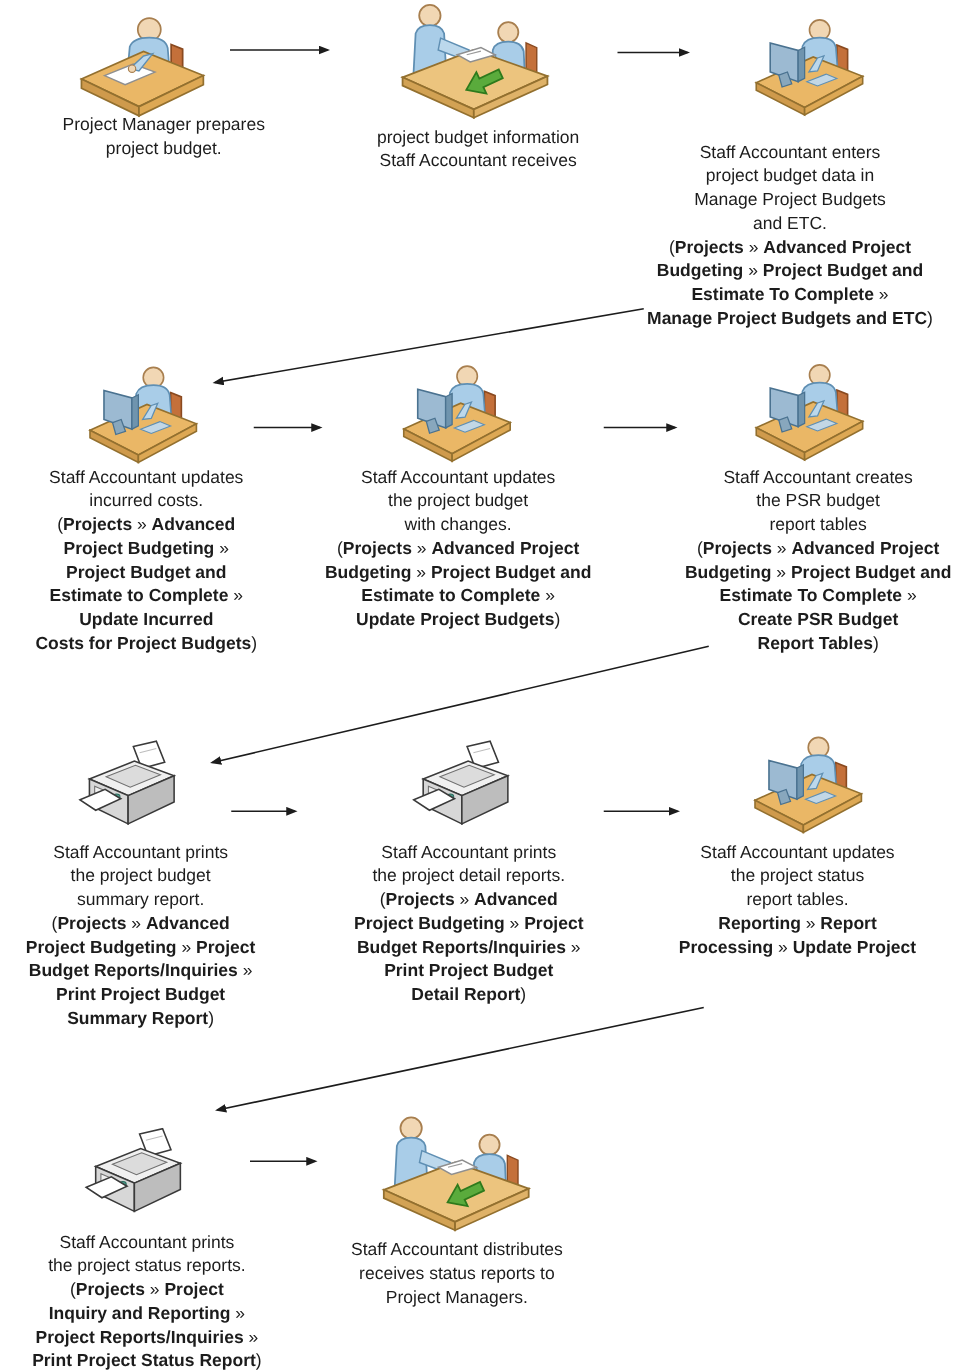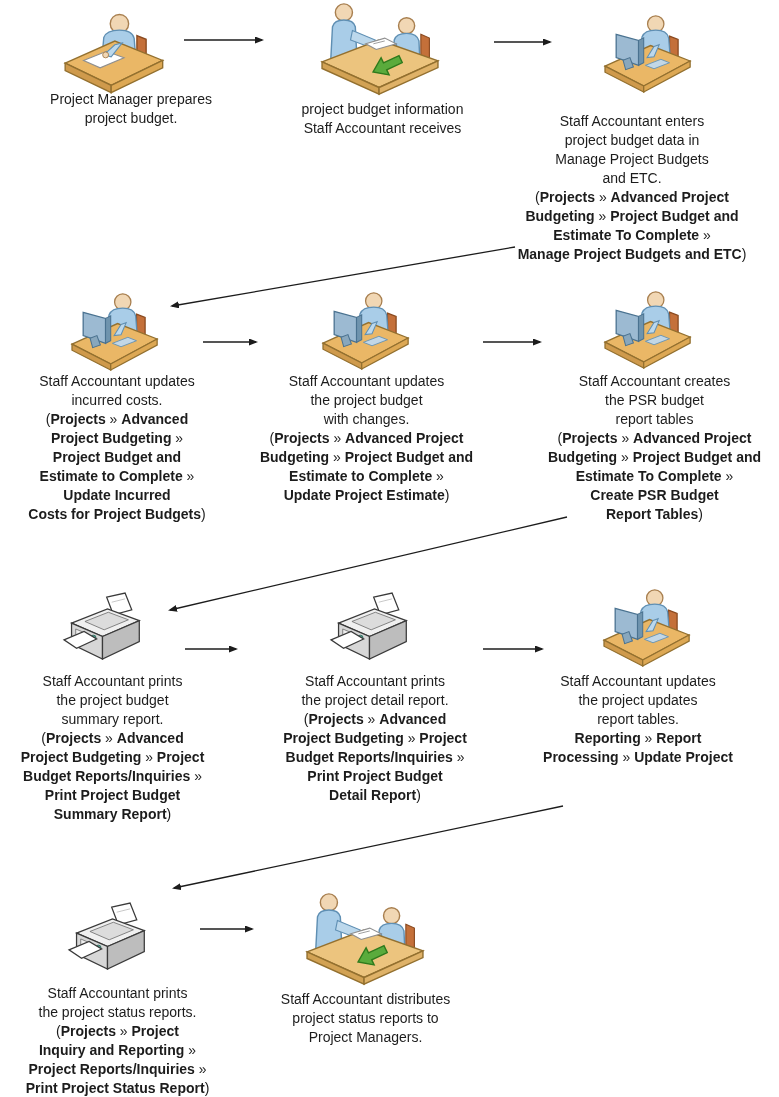--- a/index.html
+++ b/index.html
@@ -168,21 +168,21 @@
     <div class="step-text" style="left:224px;top:372px;width:285px;">
       <div>
           <div class="line"><span>Staff Accountant updates</span></div>
           <div class="line"><span>the project budget</span></div>
           <div class="line"><span>with changes.</span></div>
         </div>
       <div>
           <div class="line"><span>(</span><b>Projects</b><span> » </span><b>Advanced Project</b></div>
           <div class="line"><b>Budgeting</b><span> » </span><b>Project Budget and</b></div>
           <div class="line"><b>Estimate to Complete</b><span> »</span></div>
-          <div class="line"><b>Update Project Estimate</b><span>)</span></div>
+          <div class="line"><b>Update Project Budgets</b><span>)</span></div>
         </div>
     </div>
   </div>
 
   <div>
     <svg class="icon" style="left:598px;top:288px;width:100px;height:86px;">
         <use href="#sym-person-computer"></use>
       </svg>
     <div class="step-text" style="left:513px;top:372px;width:283px;">
       <div>
@@ -220,40 +220,40 @@
     </div>
   </div>
 
   <div>
     <svg class="icon" style="left:326px;top:592px;width:92px;height:84px;">
         <use href="#sym-printer"></use>
       </svg>
     <div class="step-text" style="left:245px;top:672px;width:260px;">
       <div>
           <div class="line"><span>Staff Accountant prints</span></div>
-          <div class="line"><span>the project detail report.</span></div>
+          <div class="line"><span>the project detail reports.</span></div>
         </div>
       <div>
           <div class="line"><span>(</span><b>Projects</b><span> » </span><b>Advanced</b></div>
           <div class="line"><b>Project Budgeting</b><span> » </span><b>Project</b></div>
           <div class="line"><b>Budget Reports/Inquiries</b><span> »</span></div>
           <div class="line"><b>Print Project Budget</b></div>
           <div class="line"><b>Detail Report</b><span>)</span></div>
         </div>
     </div>
   </div>
 
   <div>
     <svg class="icon" style="left:597px;top:586px;width:100px;height:86px;">
         <use href="#sym-person-computer"></use>
       </svg>
     <div class="step-text" style="left:497px;top:672px;width:282px;">
       <div>
           <div class="line"><span>Staff Accountant updates</span></div>
-          <div class="line"><span>the project updates</span></div>
+          <div class="line"><span>the project status</span></div>
           <div class="line"><span>report tables.</span></div>
         </div>
       <div>
           <div class="line"><b>Reporting</b><span> » </span><b>Report</b></div>
           <div class="line"><b>Processing</b><span> » </span><b>Update Project</b></div>
         </div>
     </div>
   </div>
 
   <div>
@@ -274,19 +274,19 @@
     </div>
   </div>
 
   <div>
     <svg class="icon" style="left:303px;top:892px;width:124px;height:95px;">
         <use href="#sym-two-people"></use>
       </svg>
     <div class="step-text" style="left:248px;top:990px;width:235px;">
       <div>
           <div class="line"><span>Staff Accountant distributes</span></div>
-          <div class="line"><span>project status reports to</span></div>
+          <div class="line"><span>receives status reports to</span></div>
           <div class="line"><span>Project Managers.</span></div>
         </div>
     </div>
   </div>
 
 </div>
 
 </body></html>

